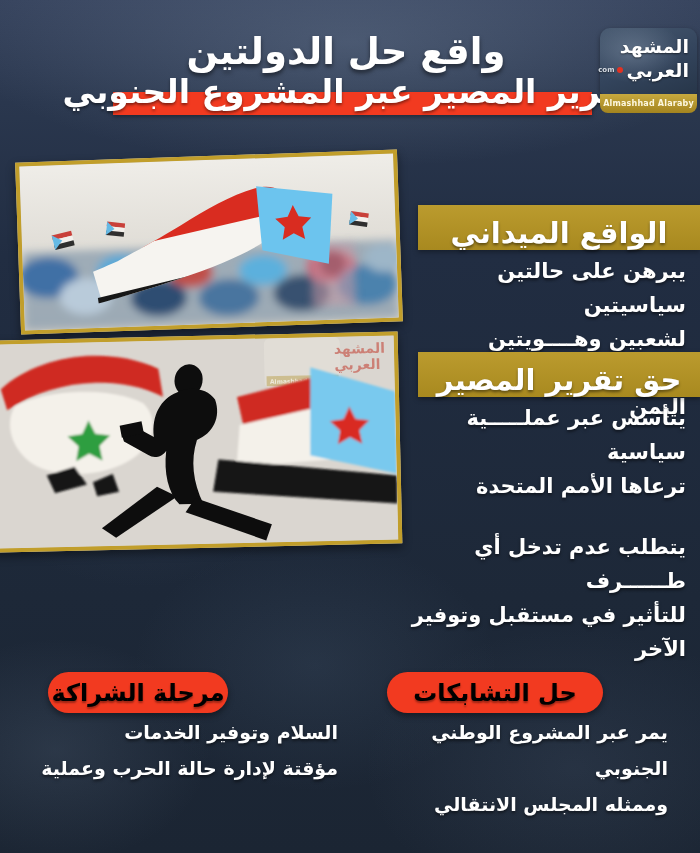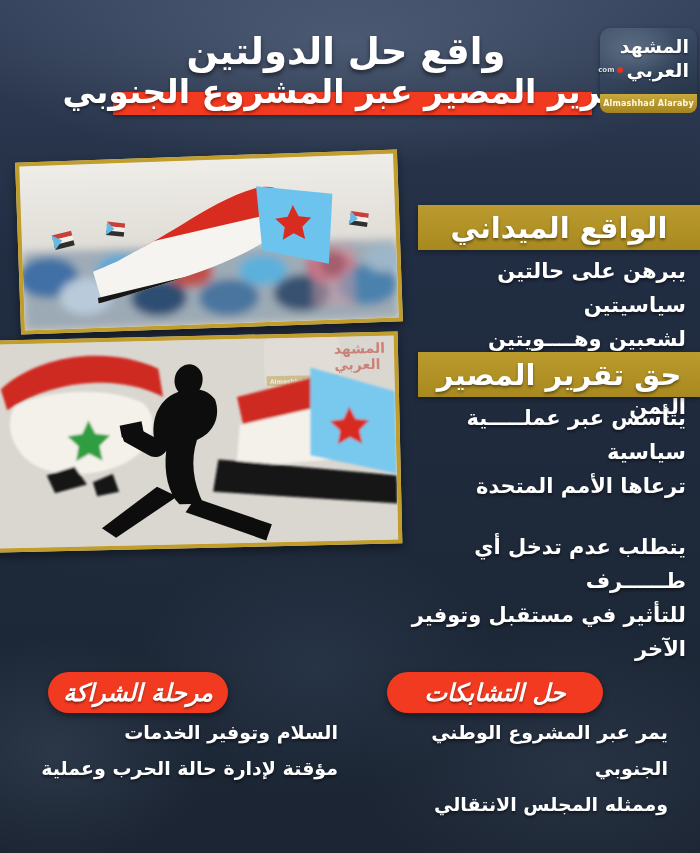--- a/index.html
+++ b/index.html
@@ -53,38 +53,38 @@
   
   .card{border:4px solid #c19e2b;background:#ddd9d2;overflow:hidden;
     box-shadow:0 4px 10px rgba(0,0,0,.45);}
   .card1{left:18px;top:156px;width:374px;height:164px;transform:rotate(-2deg);}
   .card2{left:-10px;top:336px;width:402px;height:204px;transform:rotate(-1.3deg);}
   .card svg{display:block;width:100%;height:100%;}
   
   .goldbar{
     left:418px;right:0;height:45px;
     background:linear-gradient(180deg,#bb9b2e 0%,#a8891f 100%);
-    display:flex;align-items:center;justify-content:center;
+    display:flex;align-items:flex-end;justify-content:center;
     box-shadow:0 2px 5px rgba(0,0,0,.35);
   }
   .goldbar .h{
     direction:rtl;color:#fff;font-weight:bold;font-size:29px;white-space:nowrap;
     text-shadow:0 2px 3px rgba(0,0,0,.45);
   }
   .para{left:408px;right:14px;text-align:right;direction:rtl;color:#fff;
     font-weight:bold;font-size:21px;line-height:34px;
     text-shadow:0 2px 3px rgba(0,0,0,.5);}
   
   .pill{
     height:41px;border-radius:21px;background:#f23a20;
     display:flex;align-items:center;justify-content:center;
     box-shadow:0 3px 6px rgba(0,0,0,.4);
   }
-  .pill .h{direction:rtl;color:#ffffff;font-weight:bold;font-size:24px;white-space:nowrap;
-    text-shadow:0 2px 2px rgba(0,0,0,.35);font-style:italic;}
+  .pill .h{direction:rtl;color:#000000;font-weight:bold;font-size:24px;white-space:nowrap;
+    text-shadow:0 2px 2px rgba(0,0,0,.35);}
   .pill-left{left:48px;top:672px;width:180px;}
   .pill-right{left:387px;top:672px;width:216px;}
   .bpara{top:714px;text-align:right;direction:rtl;color:#fff;font-weight:bold;
     font-size:19px;line-height:36px;text-shadow:0 2px 3px rgba(0,0,0,.5);}
   .bpara-left{left:20px;width:318px;}
   .bpara-right{left:368px;width:300px;}
 </style>
 </head>
 <body>
 

